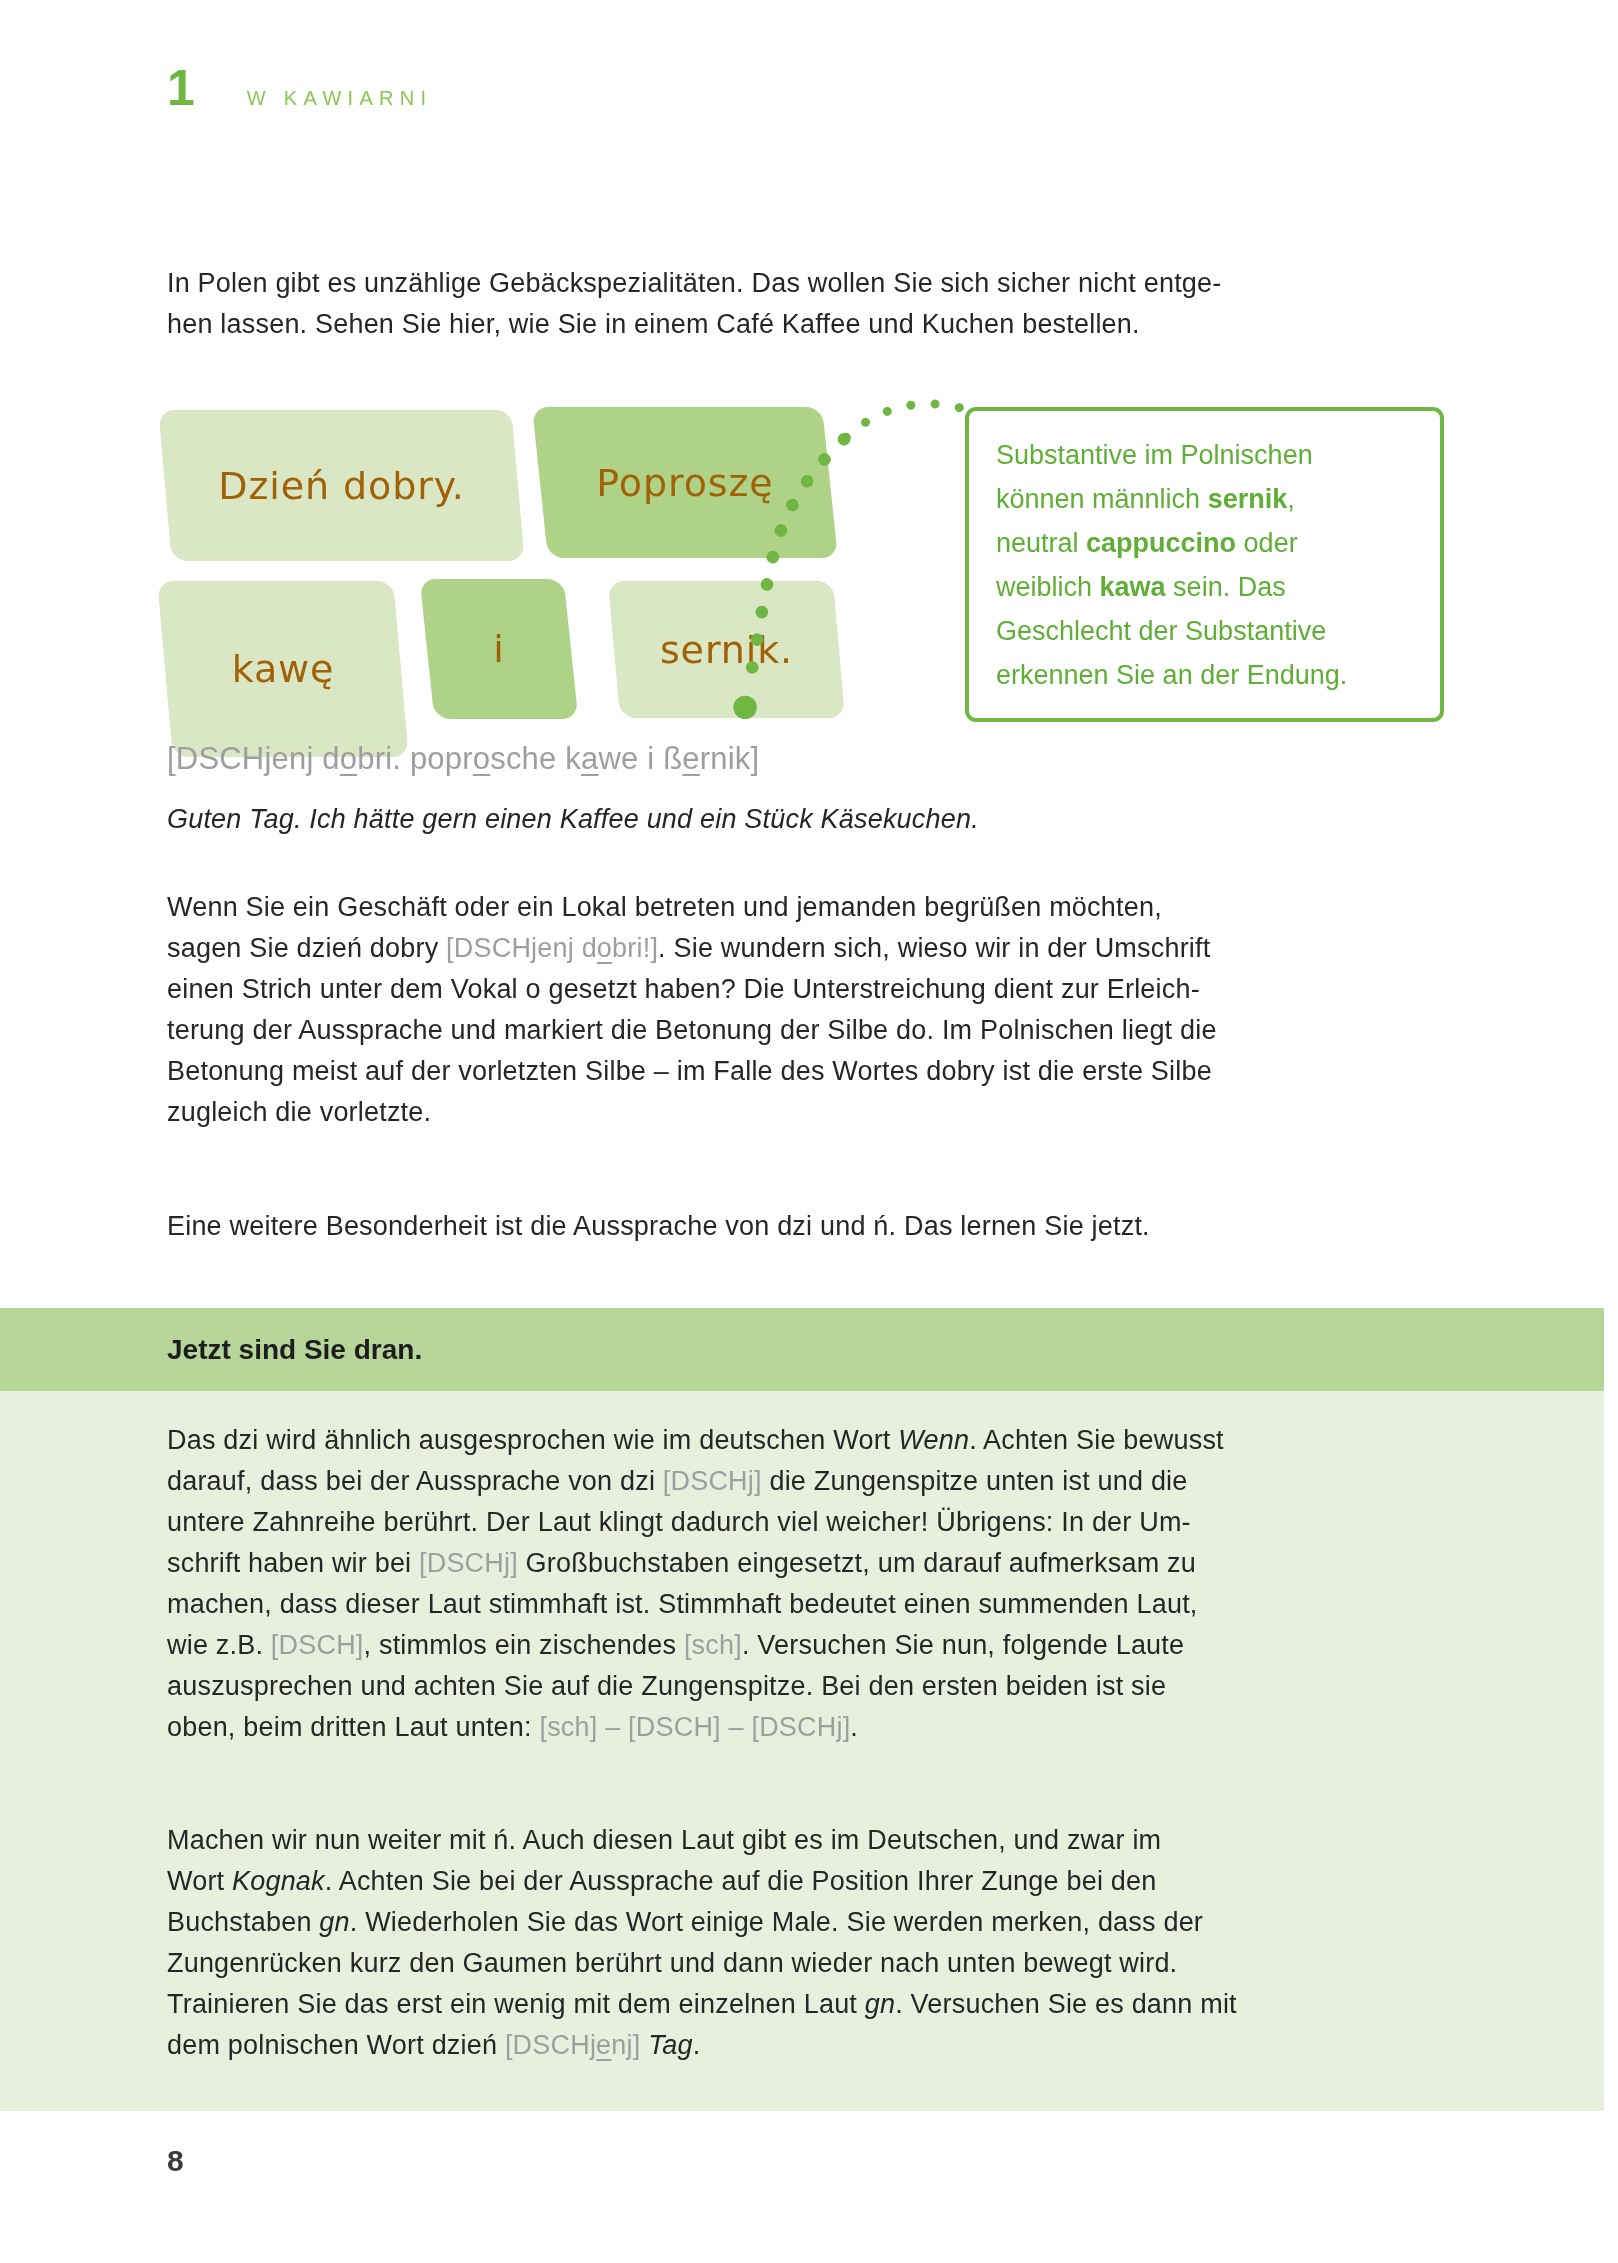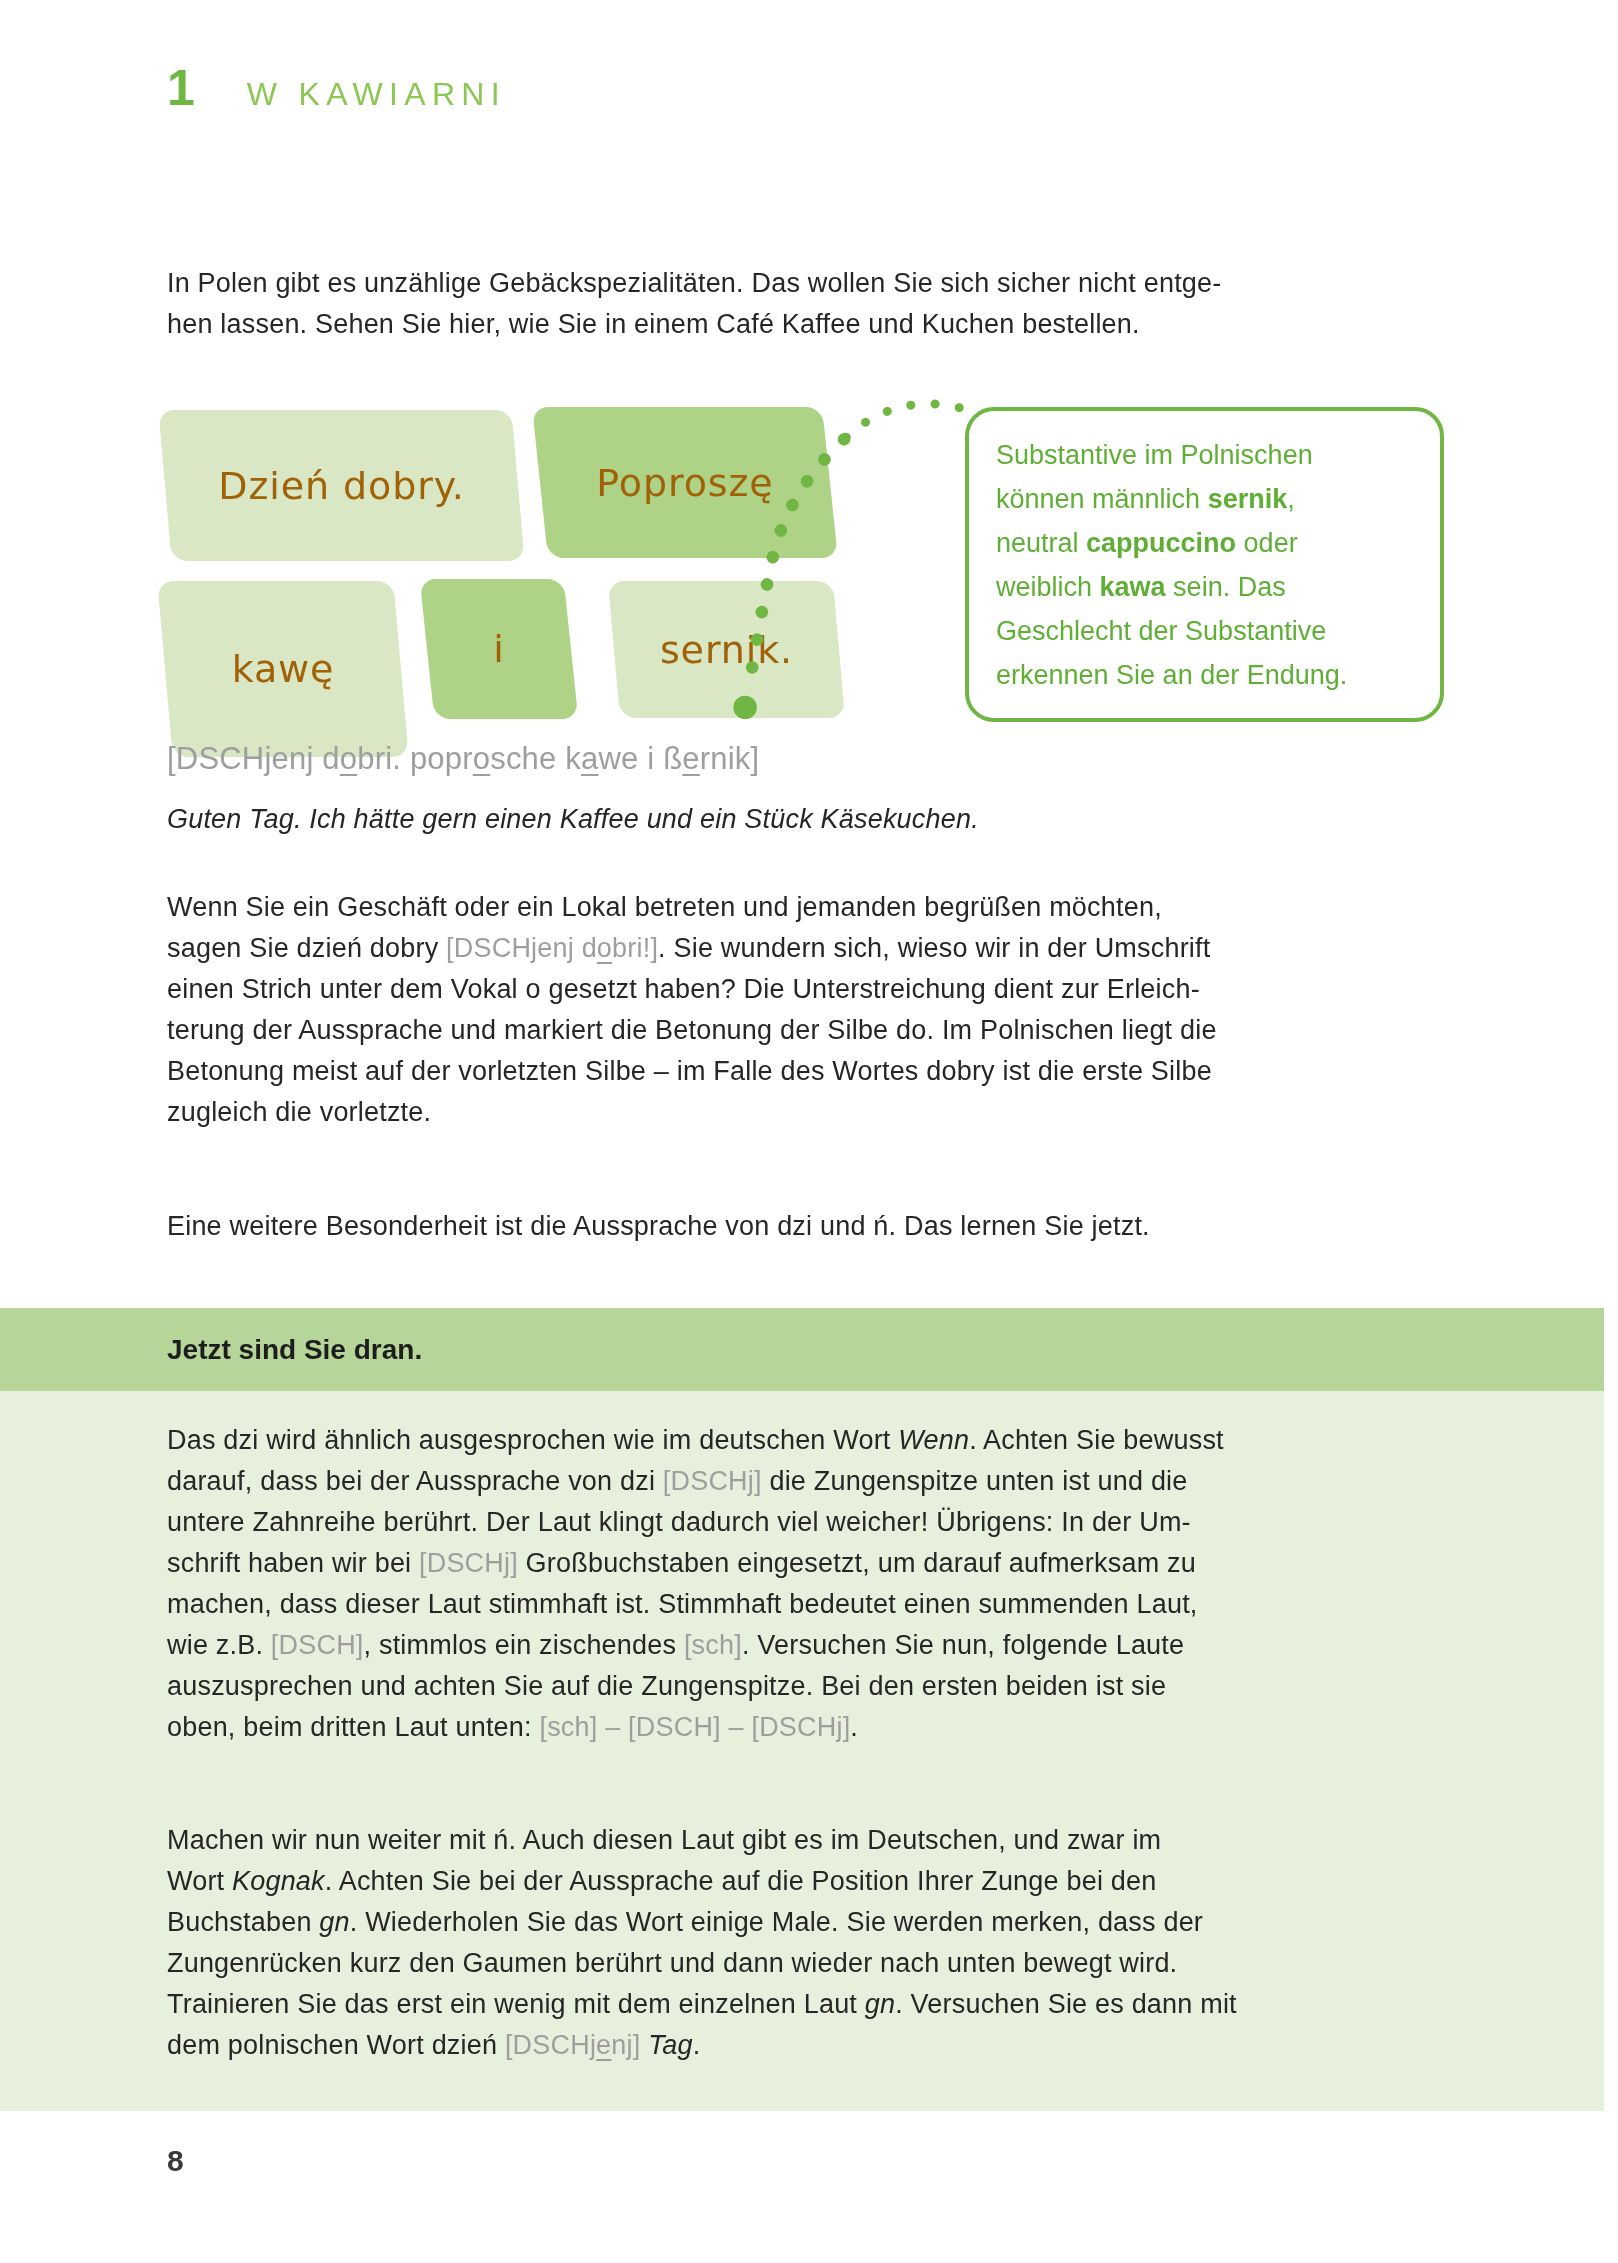--- a/index.html
+++ b/index.html
@@ -5,21 +5,21 @@
   html,body{margin:0;padding:0;background:#ffffff;}
   .page{
     position:relative;width:1618px;height:2264px;background:#ffffff;
     font-family:"Liberation Sans",sans-serif;color:#262626;overflow:hidden;
   }
   .abs{position:absolute;}
 
   
   .chapter{left:167px;top:63px;display:flex;align-items:baseline;gap:52px;}
   .chapter-num{font-size:50px;font-weight:700;color:#6fb643;line-height:1;}
-  .chapter-title{font-size:32px;font-weight:400;color:#8cc653;letter-spacing:6.3px;line-height:1;}
+  .chapter-title{font-size:20px;font-weight:400;color:#8cc653;letter-spacing:6.3px;line-height:1;}
 
   
   .para{
     left:167px;width:1296px;font-size:27px;line-height:41px;
     white-space:pre-wrap;letter-spacing:0.2px;
   }
   .run.n{} 
   .run.b{font-weight:400;}
   .run.i{font-style:italic;}
   .run.g{color:#9e9e9e;}
@@ -32,21 +32,21 @@
   .dbox.medium .bg{background:#aed387;transform:skewX(6deg);}
   .dbox .lbl{
     position:relative;height:100%;display:flex;align-items:center;justify-content:center;
     font-family:"DejaVu Sans",cursive;font-size:38px;color:#a16207;letter-spacing:0.9px;
   }
   .dots-svg{position:absolute;left:0;top:360px;pointer-events:none;}
 
   
   .callout{
     left:965px;top:407px;width:479px;height:315px;box-sizing:border-box;
-    border:4.5px solid #6fb643;border-radius:29px;background:#ffffff;
+    border:4.5px solid #6fb643;border-radius:11px;background:#ffffff;
     padding:21.6px 27px;color:#5fae35;font-size:27px;line-height:44px;
     white-space:pre-wrap;font-weight:400;
   }
   .callout .run.b{font-weight:700;}
 
   .transcription{top:738px;font-size:31px;}
   .translation{top:799px;font-size:27px;}
 
   
   .band{left:0;right:14.4px;top:1308px;height:101px;background:#b6d699;}

